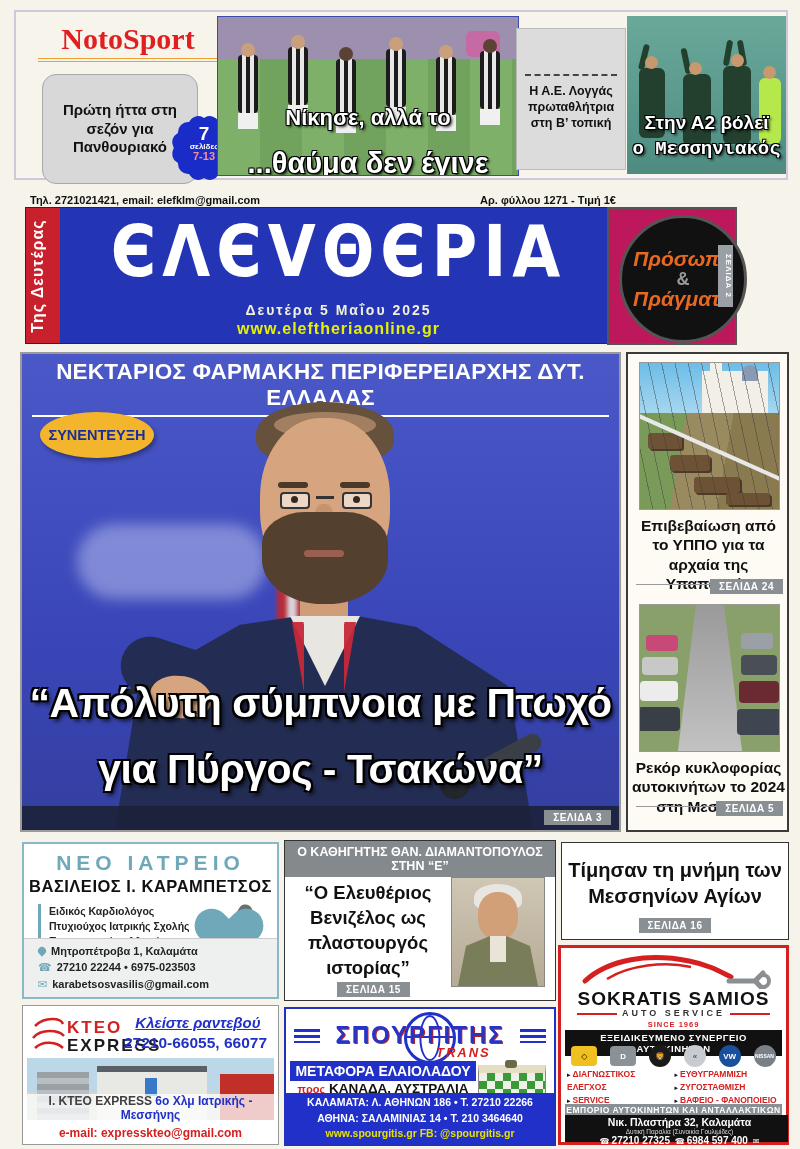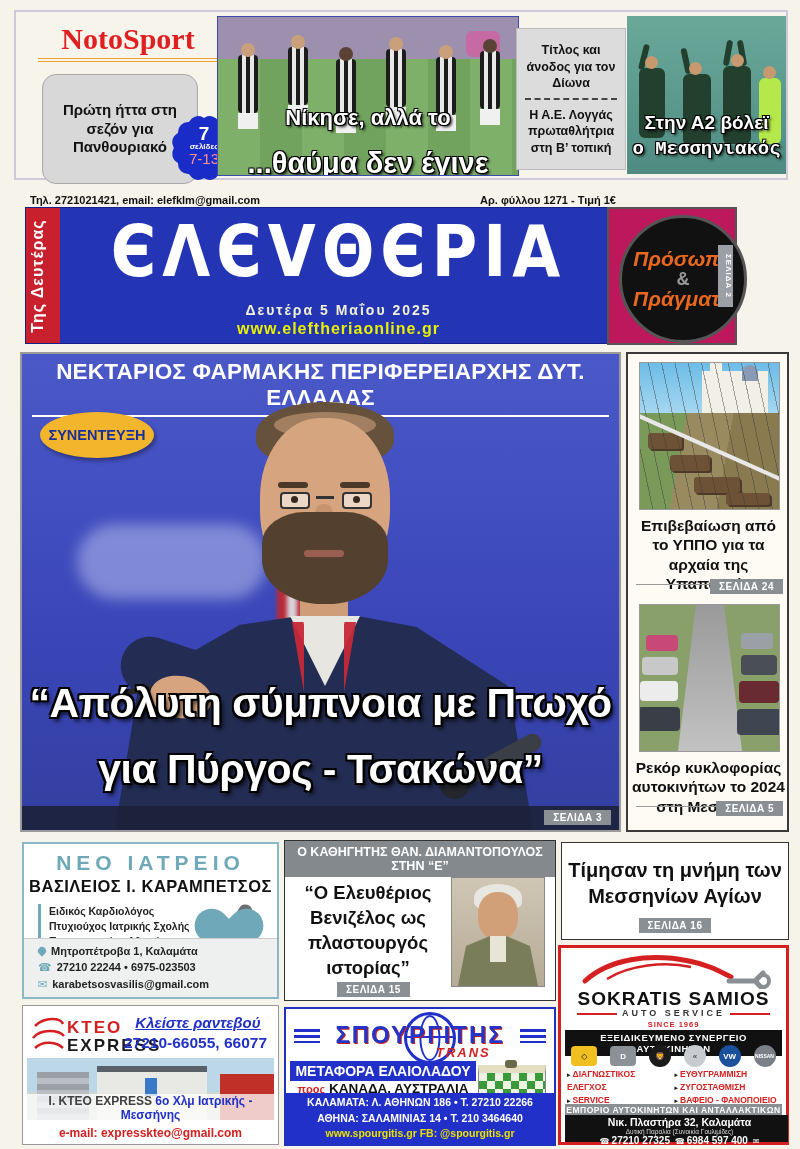--- a/index.html
+++ b/index.html
@@ -12,21 +12,21 @@
   .top-strip{left:14px;top:10px;width:774px;height:170px;background:#f7f4ec;border:2px solid #cfc8d8;}
   .noto-logo{left:22px;top:10px;width:180px;font-family:"Liberation Serif","DejaVu Serif",serif;font-weight:bold;font-size:30px;color:#e02020;text-align:center;border-bottom:4px double #f0a030;padding-bottom:2px;}
   .noto-teaser{left:26px;top:62px;width:146px;height:100px;background:#d8d8d8;border:1px solid #a8a8a8;border-radius:14px;display:flex;align-items:center;justify-content:center;font-weight:bold;font-size:15px;line-height:1.25;color:#111;text-align:center;padding:4px;}
   .burst{left:156px;top:104px;width:64px;height:64px;}
   .burst i{position:absolute;left:6px;top:6px;width:52px;height:52px;background:#1a2cc8;border-radius:10px;}
   .burst i.r1{transform:rotate(30deg);}
   .burst i.r2{transform:rotate(60deg);}
   .burst .btxt{position:absolute;left:0;top:8px;width:64px;text-align:center;color:#fff;line-height:1;}
   .burst .n7{font-size:19px;font-weight:bold;}
   .burst .w{font-size:8px;font-weight:bold;display:block;}
-  .burst .rg{font-size:15px;font-weight:normal;color:#ff9090;display:block;}
+  .burst .rg{font-size:11px;font-weight:bold;color:#ff9090;display:block;}
   .foot-photo{left:201px;top:4px;width:300px;height:158px;border:1px solid #3a4ab0;overflow:hidden;background:linear-gradient(#9d8fae 0 42px,#8fae7a 42px);}
   .foot-grass{position:absolute;left:0;top:42px;width:100%;height:116px;background:repeating-linear-gradient(90deg,#7fb06a 0 42px,#72a35e 42px 84px);}
   .banner-dot{position:absolute;right:18px;top:14px;width:34px;height:26px;background:#d060a0;border-radius:6px;opacity:.8;}
   .player{position:absolute;width:20px;height:58px;background:repeating-linear-gradient(90deg,#1c1c1c 0 4px,#e8e8e8 4px 8px);border-radius:4px;}
   .player:after{content:"";position:absolute;left:3px;top:-12px;width:14px;height:14px;border-radius:50%;background:#caa07c;}
   .player.dark:after{background:#5a4334;}
   .player i{position:absolute;left:0;bottom:-16px;width:20px;height:16px;background:#f0f0f0;}
   .photo-cap{position:absolute;left:0;width:100%;text-align:center;color:#fff;font-weight:bold;text-shadow:-1px -1px 0 #000,1px -1px 0 #000,-1px 1px 0 #000,1px 1px 0 #000,2px 2px 3px #000;}
   .mid-box{left:500px;top:16px;width:100px;height:132px;background:#dcdcdc;border:1px solid #bbb;display:flex;flex-direction:column;justify-content:center;padding:4px;font-weight:bold;font-size:12.5px;text-align:center;line-height:1.3;color:#111;}
   .dash-div{border-top:2px dashed #444;margin:7px 4px;}
@@ -209,21 +209,20 @@
         <i></i>
       </div>
     <div class="player dark" style="left:262px;top:34px;">
         <i></i>
       </div>
     <div class="photo-cap" style="top:88px;font-size:22px;">Νίκησε, αλλά το</div>
     <div class="photo-cap" style="top:130px;font-size:29px;">...θαύμα δεν έγινε</div>
   </div>
 
   <div class="abs mid-box">
-    <div>Τίτλος και άνοδος για τον Δίωνα</div>
     <div class="dash-div"></div>
     <div>Η Α.Ε. Λογγάς πρωταθλήτρια στη Β’ τοπική</div>
   </div>
 
   <div class="abs volley-photo">
     <div class="v-sil" style="left:12px;top:52px;width:26px;height:70px;"></div>
     <div class="v-arm" style="left:14px;top:28px;transform:rotate(14deg);"></div>
     <div class="v-head" style="left:18px;top:40px;"></div>
     <div class="v-sil" style="left:56px;top:58px;width:28px;height:72px;"></div>
     <div class="v-arm" style="left:56px;top:32px;transform:rotate(-12deg);"></div>

